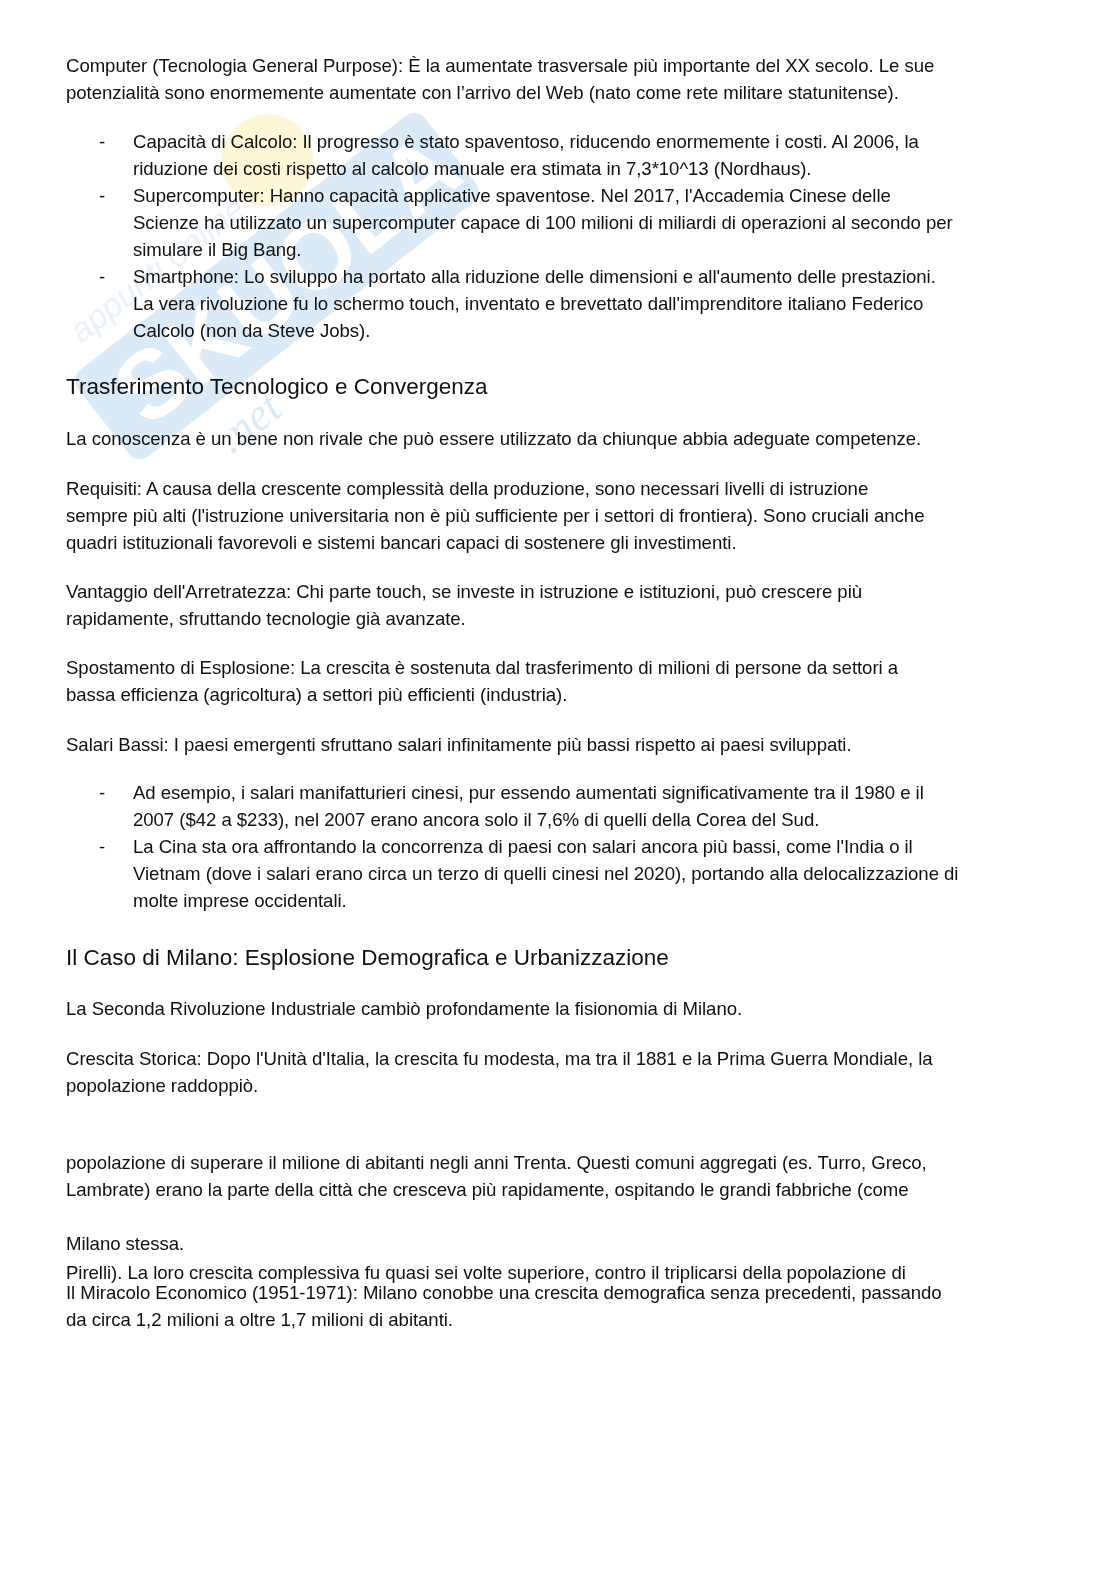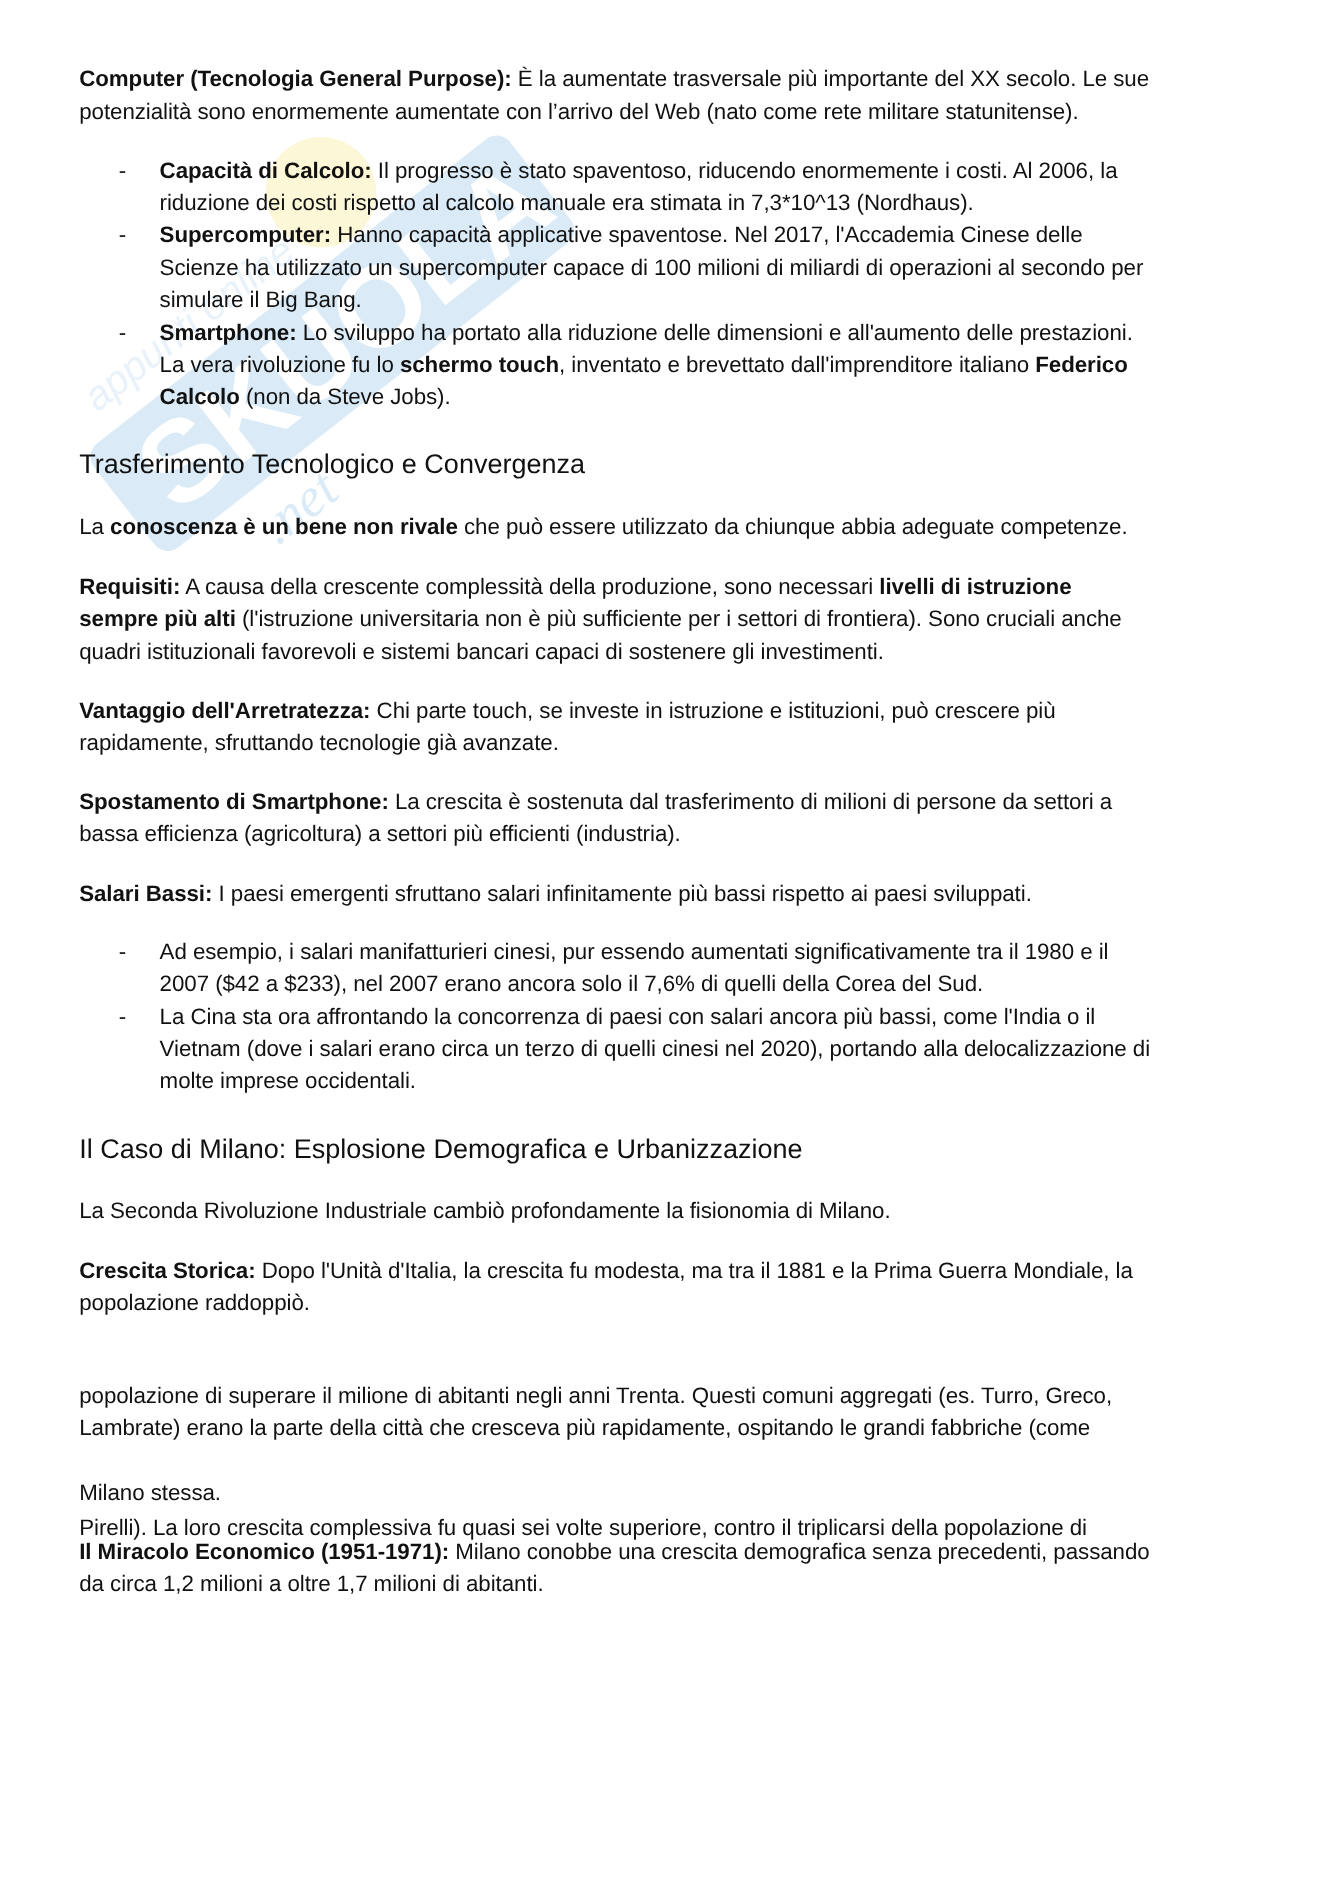--- a/index.html
+++ b/index.html
@@ -4,21 +4,21 @@
 <style>
   html, body { margin: 0; padding: 0; background: #ffffff; }
   body { width: 1118px; height: 1579px; position: relative; overflow: hidden;
          font-family: "Liberation Sans", sans-serif; color: #111111; }
   .page { position: absolute; left: 0; top: 0; width: 1118px; height: 1579px; background: #ffffff; }
   .watermark { position: absolute; left: 20px; top: 60px; width: 560px; height: 440px; pointer-events: none; }
   .line { position: absolute; left: 66px; font-size: 18.6px; line-height: 27px; white-space: nowrap; letter-spacing: -0.05px; }
   .ind { left: 133px; }
   .dash { position: absolute; left: 99px; font-size: 18.6px; line-height: 27px; }
   .h2 { position: absolute; left: 66px; font-size: 22.5px; font-weight: normal; line-height: 30px; white-space: nowrap; }
-  b { font-weight: bold; }
+  b { font-weight: normal; }
 </style>
 </head>
 <body>
 
 <div class="page">
 
   <svg class="watermark" viewBox="0 0 560 440">
     <g opacity="0.55" transform="rotate(-38 260 230)">
       <rect x="40" y="170" width="440" height="110" rx="14" fill="#bcdcf1"></rect>
       <text x="70" y="258" font-family="Liberation Sans, sans-serif" font-size="96" font-weight="bold" fill="#ffffff">SKUOLA</text>
@@ -49,21 +49,21 @@
 
   <div class="line" style="top:425px"><span>La </span><b>conoscenza è un bene non rivale</b><span> che può essere utilizzato da chiunque abbia adeguate competenze.</span></div>
 
   <div class="line" style="top:475px"><b>Requisiti:</b><span> A causa della crescente complessità della produzione, sono necessari </span><b>livelli di istruzione</b></div>
   <div class="line" style="top:529px">quadri istituzionali favorevoli e sistemi bancari capaci di sostenere gli investimenti.</div>
   <div class="line" style="top:502px"><b>sempre più alti</b><span> (l'istruzione universitaria non è più sufficiente per i settori di frontiera). Sono cruciali anche</span></div>
 
   <div class="line" style="top:578px"><b>Vantaggio dell'Arretratezza:</b><span> Chi parte touch, se investe in istruzione e istituzioni, può crescere più</span></div>
   <div class="line" style="top:605px">rapidamente, sfruttando tecnologie già avanzate.</div>
 
-  <div class="line" style="top:654px"><b>Spostamento di Smartphone:</b><span> La crescita è sostenuta dal trasferimento di milioni di persone da settori a</span></div>
+  <div class="line" style="top:654px"><b>Spostamento di Esplosione:</b><span> La crescita è sostenuta dal trasferimento di milioni di persone da settori a</span></div>
   <div class="line" style="top:681px">bassa efficienza (agricoltura) a settori più efficienti (industria).</div>
 
   <div class="line" style="top:731px"><b>Salari Bassi:</b><span> I paesi emergenti sfruttano salari infinitamente più bassi rispetto ai paesi sviluppati.</span></div>
 
   <div class="dash" style="top:779px">-</div>
   <div class="line ind" style="top:779px">Ad esempio, i salari manifatturieri cinesi, pur essendo aumentati significativamente tra il 1980 e il</div>
   <div class="line ind" style="top:806px">2007 ($42 a $233), nel 2007 erano ancora solo il 7,6% di quelli della Corea del Sud.</div>
 
   <div class="dash" style="top:833px">-</div>
   <div class="line ind" style="top:833px">La Cina sta ora affrontando la concorrenza di paesi con salari ancora più bassi, come l'India o il</div>

